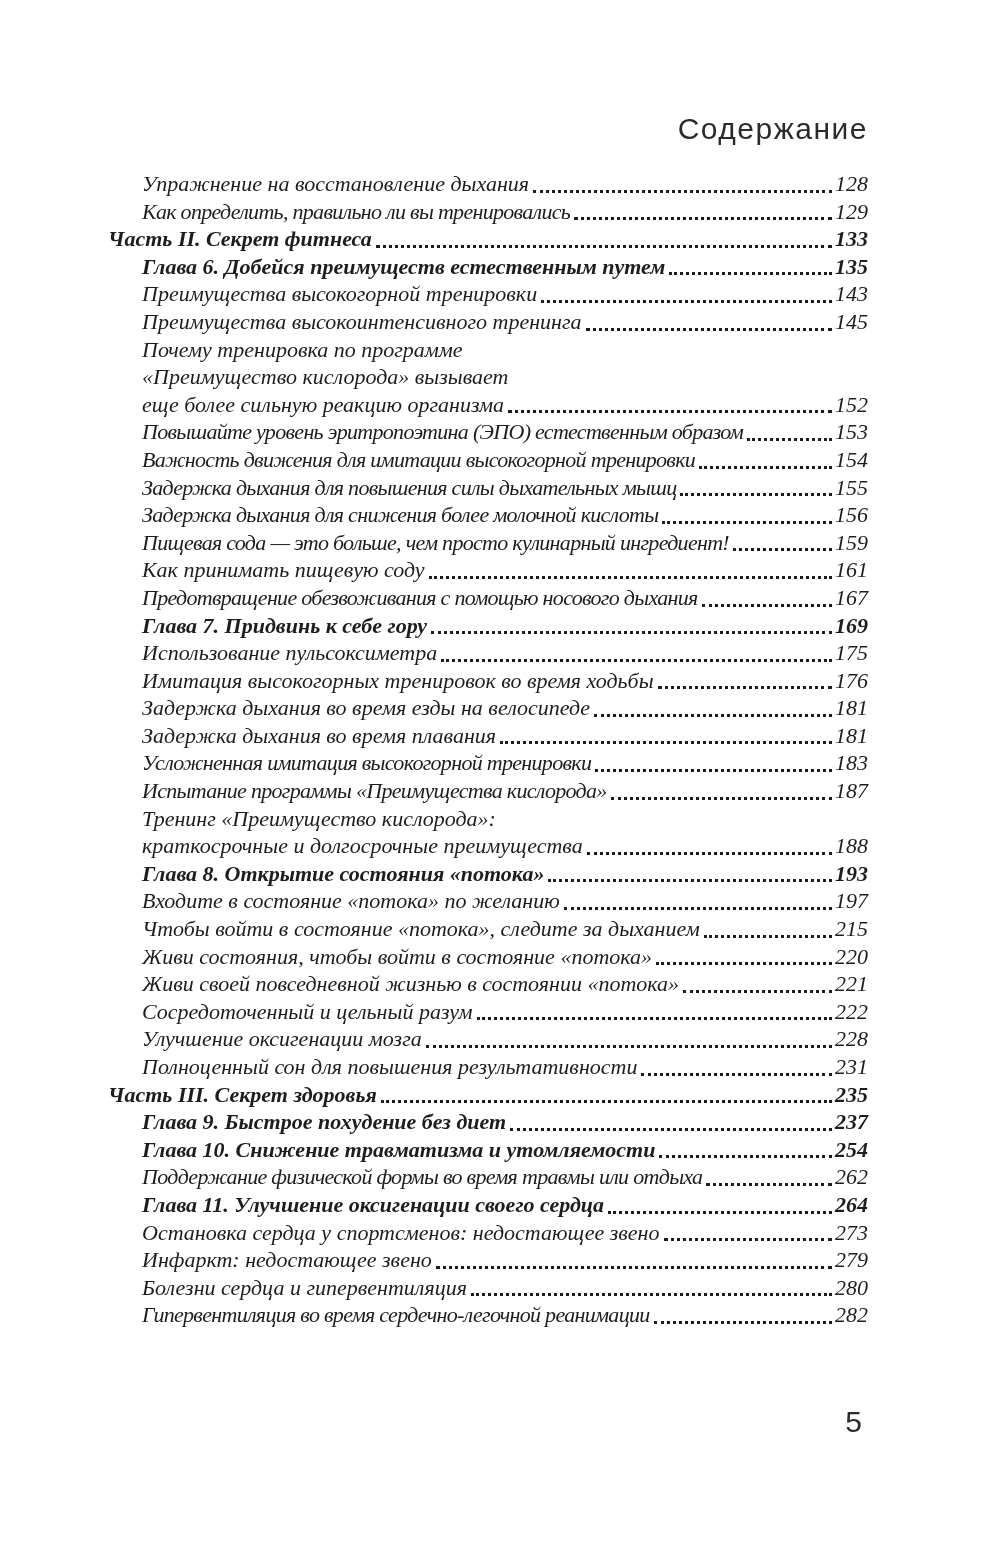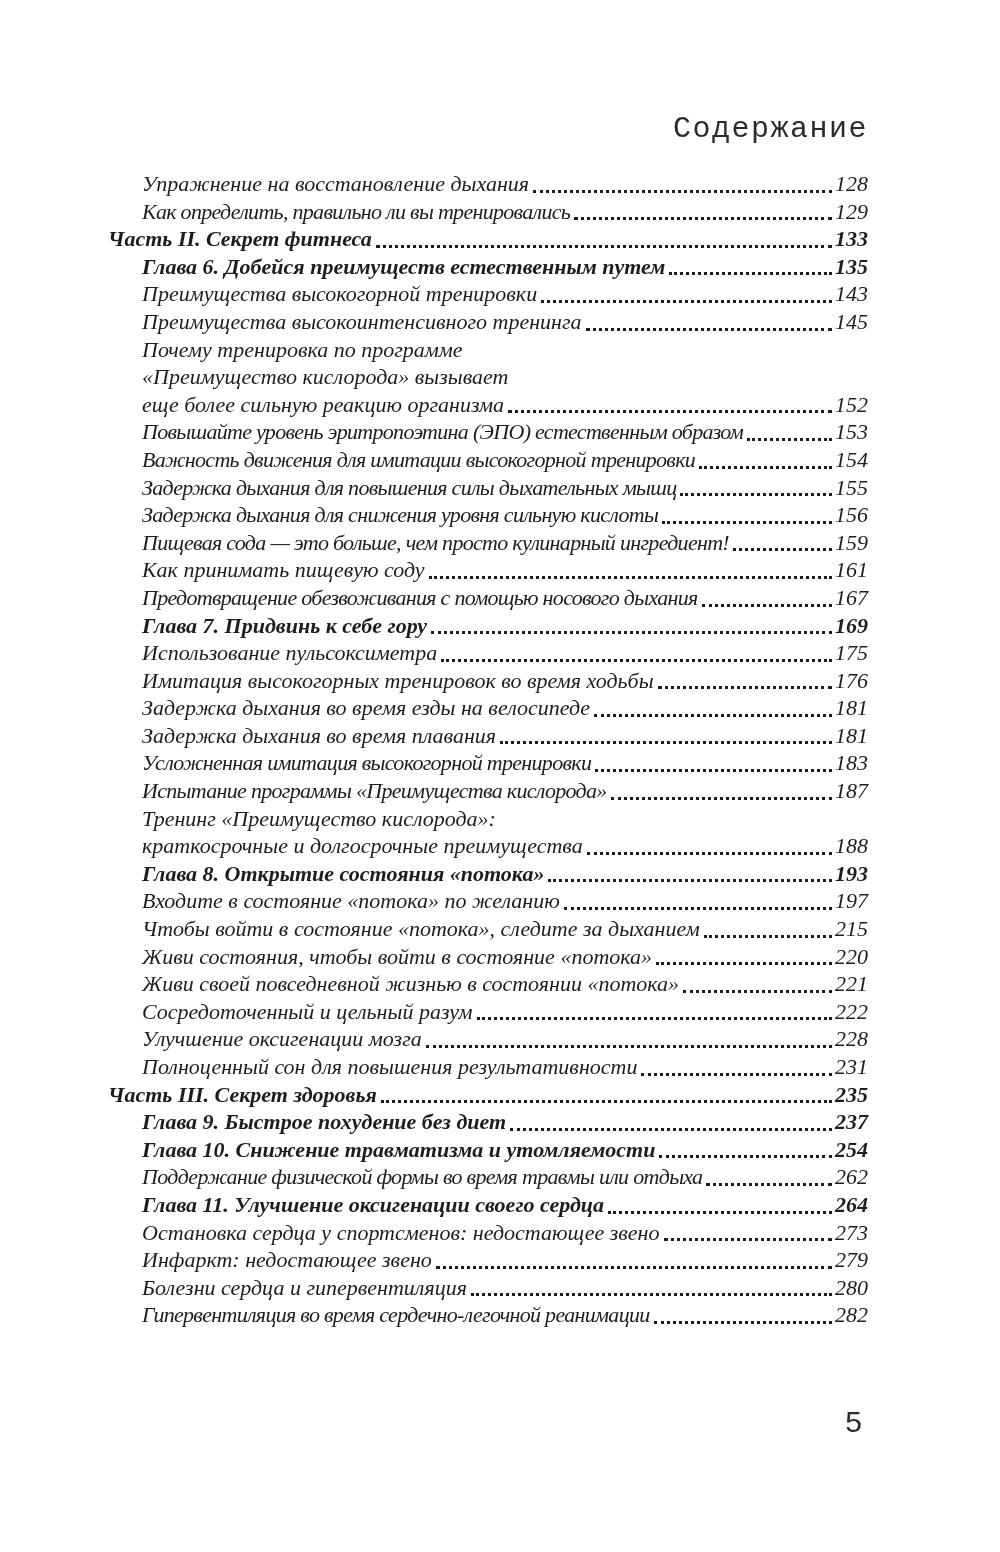--- a/index.html
+++ b/index.html
@@ -13,21 +13,21 @@
     height: 1552px;
     background: var(--paper, #ffffff);
     color: var(--ink, #1d1d1b);
     font-family: "Liberation Serif", serif;
     overflow: hidden;
   }
   .running-head {
     position: absolute;
     top: 112px;
     right: 132px;
-    font-family: Liberation Mono, monospace;
+    font-family: Liberation Sans, sans-serif;
     font-weight: 300;
     font-size: 30px;
     letter-spacing: 1.5px;
     color: #2b2b29;
   }
   .toc {
     position: absolute;
     left: 108px;
     top: 170px;
     width: 760px;
@@ -124,21 +124,21 @@
     <span class="title">Важность движения для имитации высокогорной тренировки</span>
     <span class="leader"></span>
     <span class="pageno">154</span>
   </div>
       <div class="row item condensed">
     <span class="title">Задержка дыхания для повышения силы дыхательных мышц</span>
     <span class="leader"></span>
     <span class="pageno">155</span>
   </div>
       <div class="row item condensed">
-    <span class="title">Задержка дыхания для снижения уровня сильную кислоты</span>
+    <span class="title">Задержка дыхания для снижения более молочной кислоты</span>
     <span class="leader"></span>
     <span class="pageno">156</span>
   </div>
       <div class="row item condensed">
     <span class="title">Пищевая сода — это больше, чем просто кулинарный ингредиент!</span>
     <span class="leader"></span>
     <span class="pageno">159</span>
   </div>
       <div class="row item">
     <span class="title">Как принимать пищевую соду</span>

